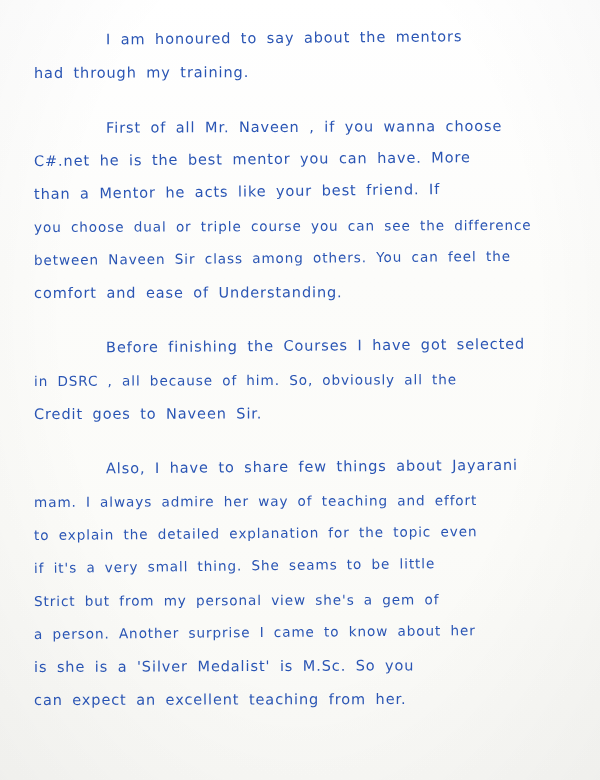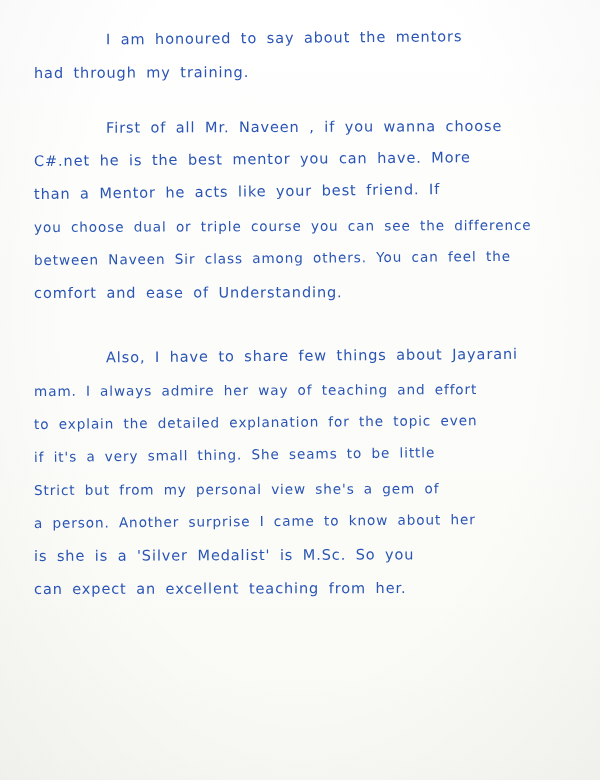--- a/index.html
+++ b/index.html
@@ -82,20 +82,25 @@
       <div class="line indent tilt2 sz-m">First of all Mr. Naveen , if you wanna choose</div>
       <div class="line tilt1 sz-m">C#.net he is the best mentor you can have. More</div>
       <div class="line tilt3 sz-m">than a Mentor he acts like your best friend. If</div>
       <div class="line tilt2 sz-s">you choose dual or triple course you can see the difference</div>
       <div class="line tilt1 sz-s">between Naveen Sir class among others. You can feel the</div>
       <div class="line tilt0 sz-m">comfort and ease of Understanding.</div>
     </div>
 
     <div class="block-gap"></div>
 
+    <div class="para">
+      <div class="line indent tilt1 sz-m">Before finishing the Courses I have got selected</div>
+      <div class="line tilt2 sz-s">in DSRC , all because of him. So, obviously all the</div>
+      <div class="line tilt0 sz-m">Credit goes to Naveen Sir.</div>
+    </div>
 
     <div class="block-gap"></div>
 
     <div class="para">
       <div class="line indent tilt1 sz-m">Also, I have to share few things about Jayarani</div>
       <div class="line tilt2 sz-s">mam. I always admire her way of teaching and effort</div>
       <div class="line tilt1 sz-s">to explain the detailed explanation for the topic even</div>
       <div class="line tilt3 sz-s">if it's a very small thing. She seams to be little</div>
       <div class="line tilt2 sz-s">Strict but from my personal view she's a gem of</div>
       <div class="line tilt1 sz-s">a person. Another surprise I came to know about her</div>

